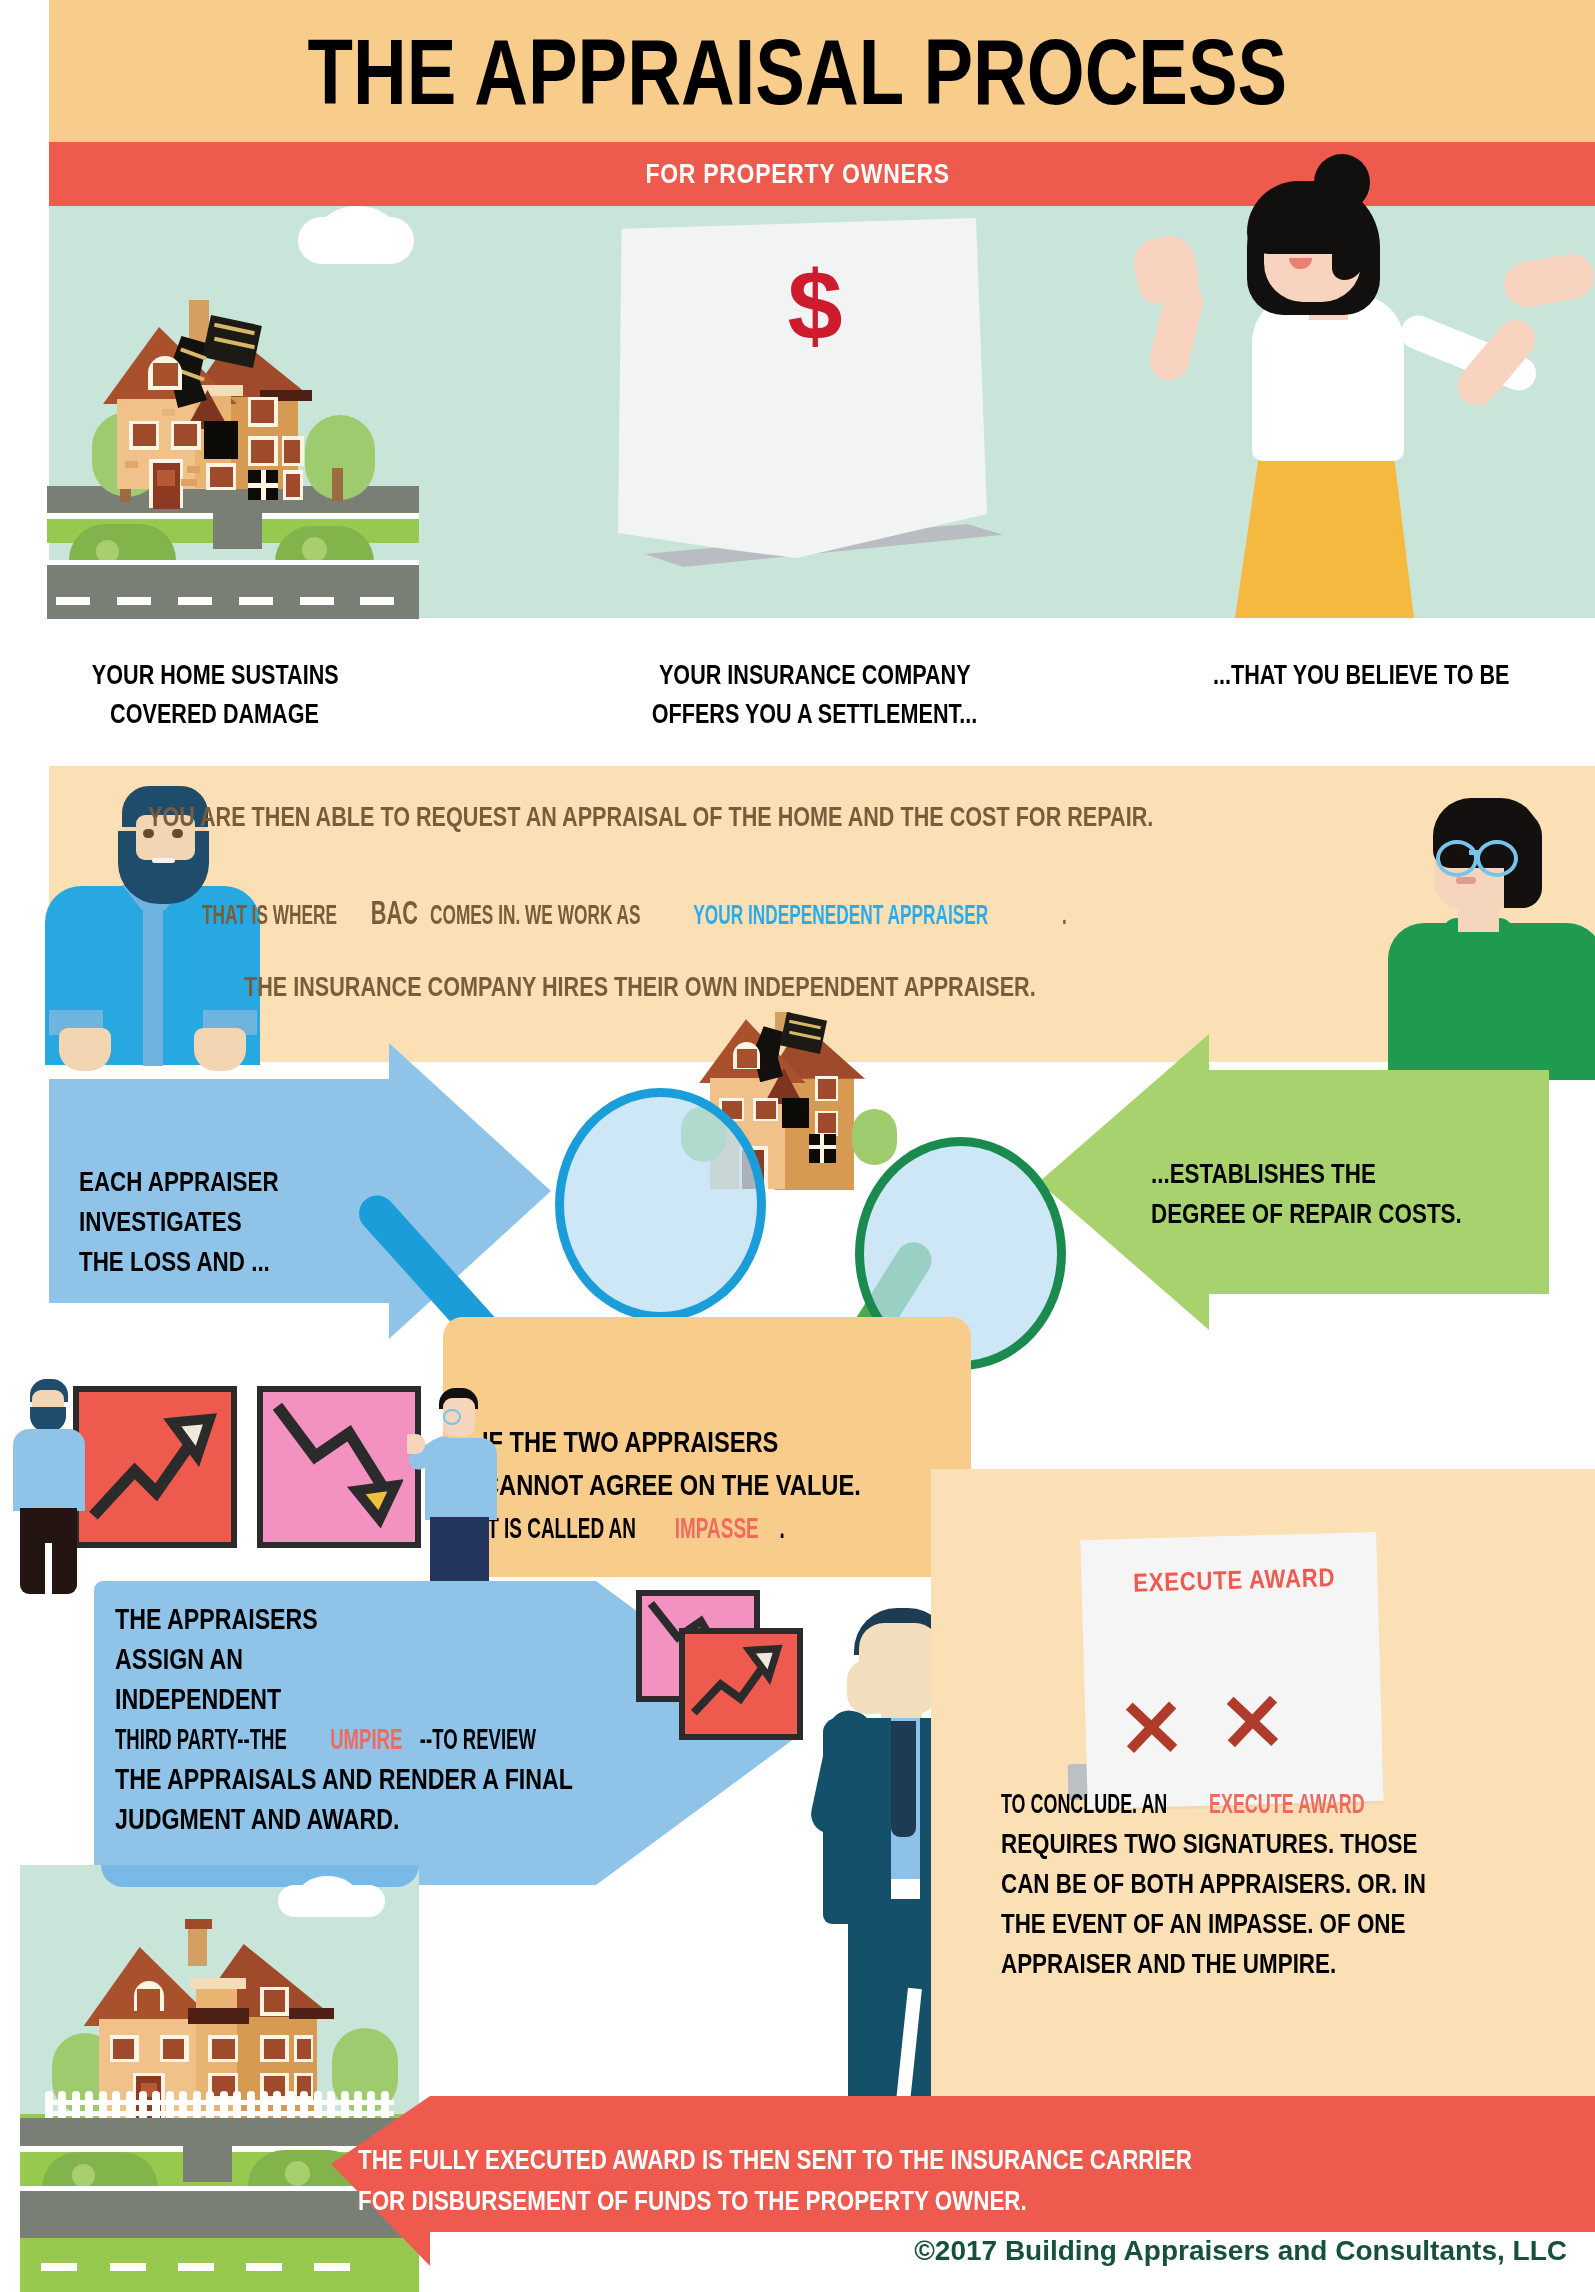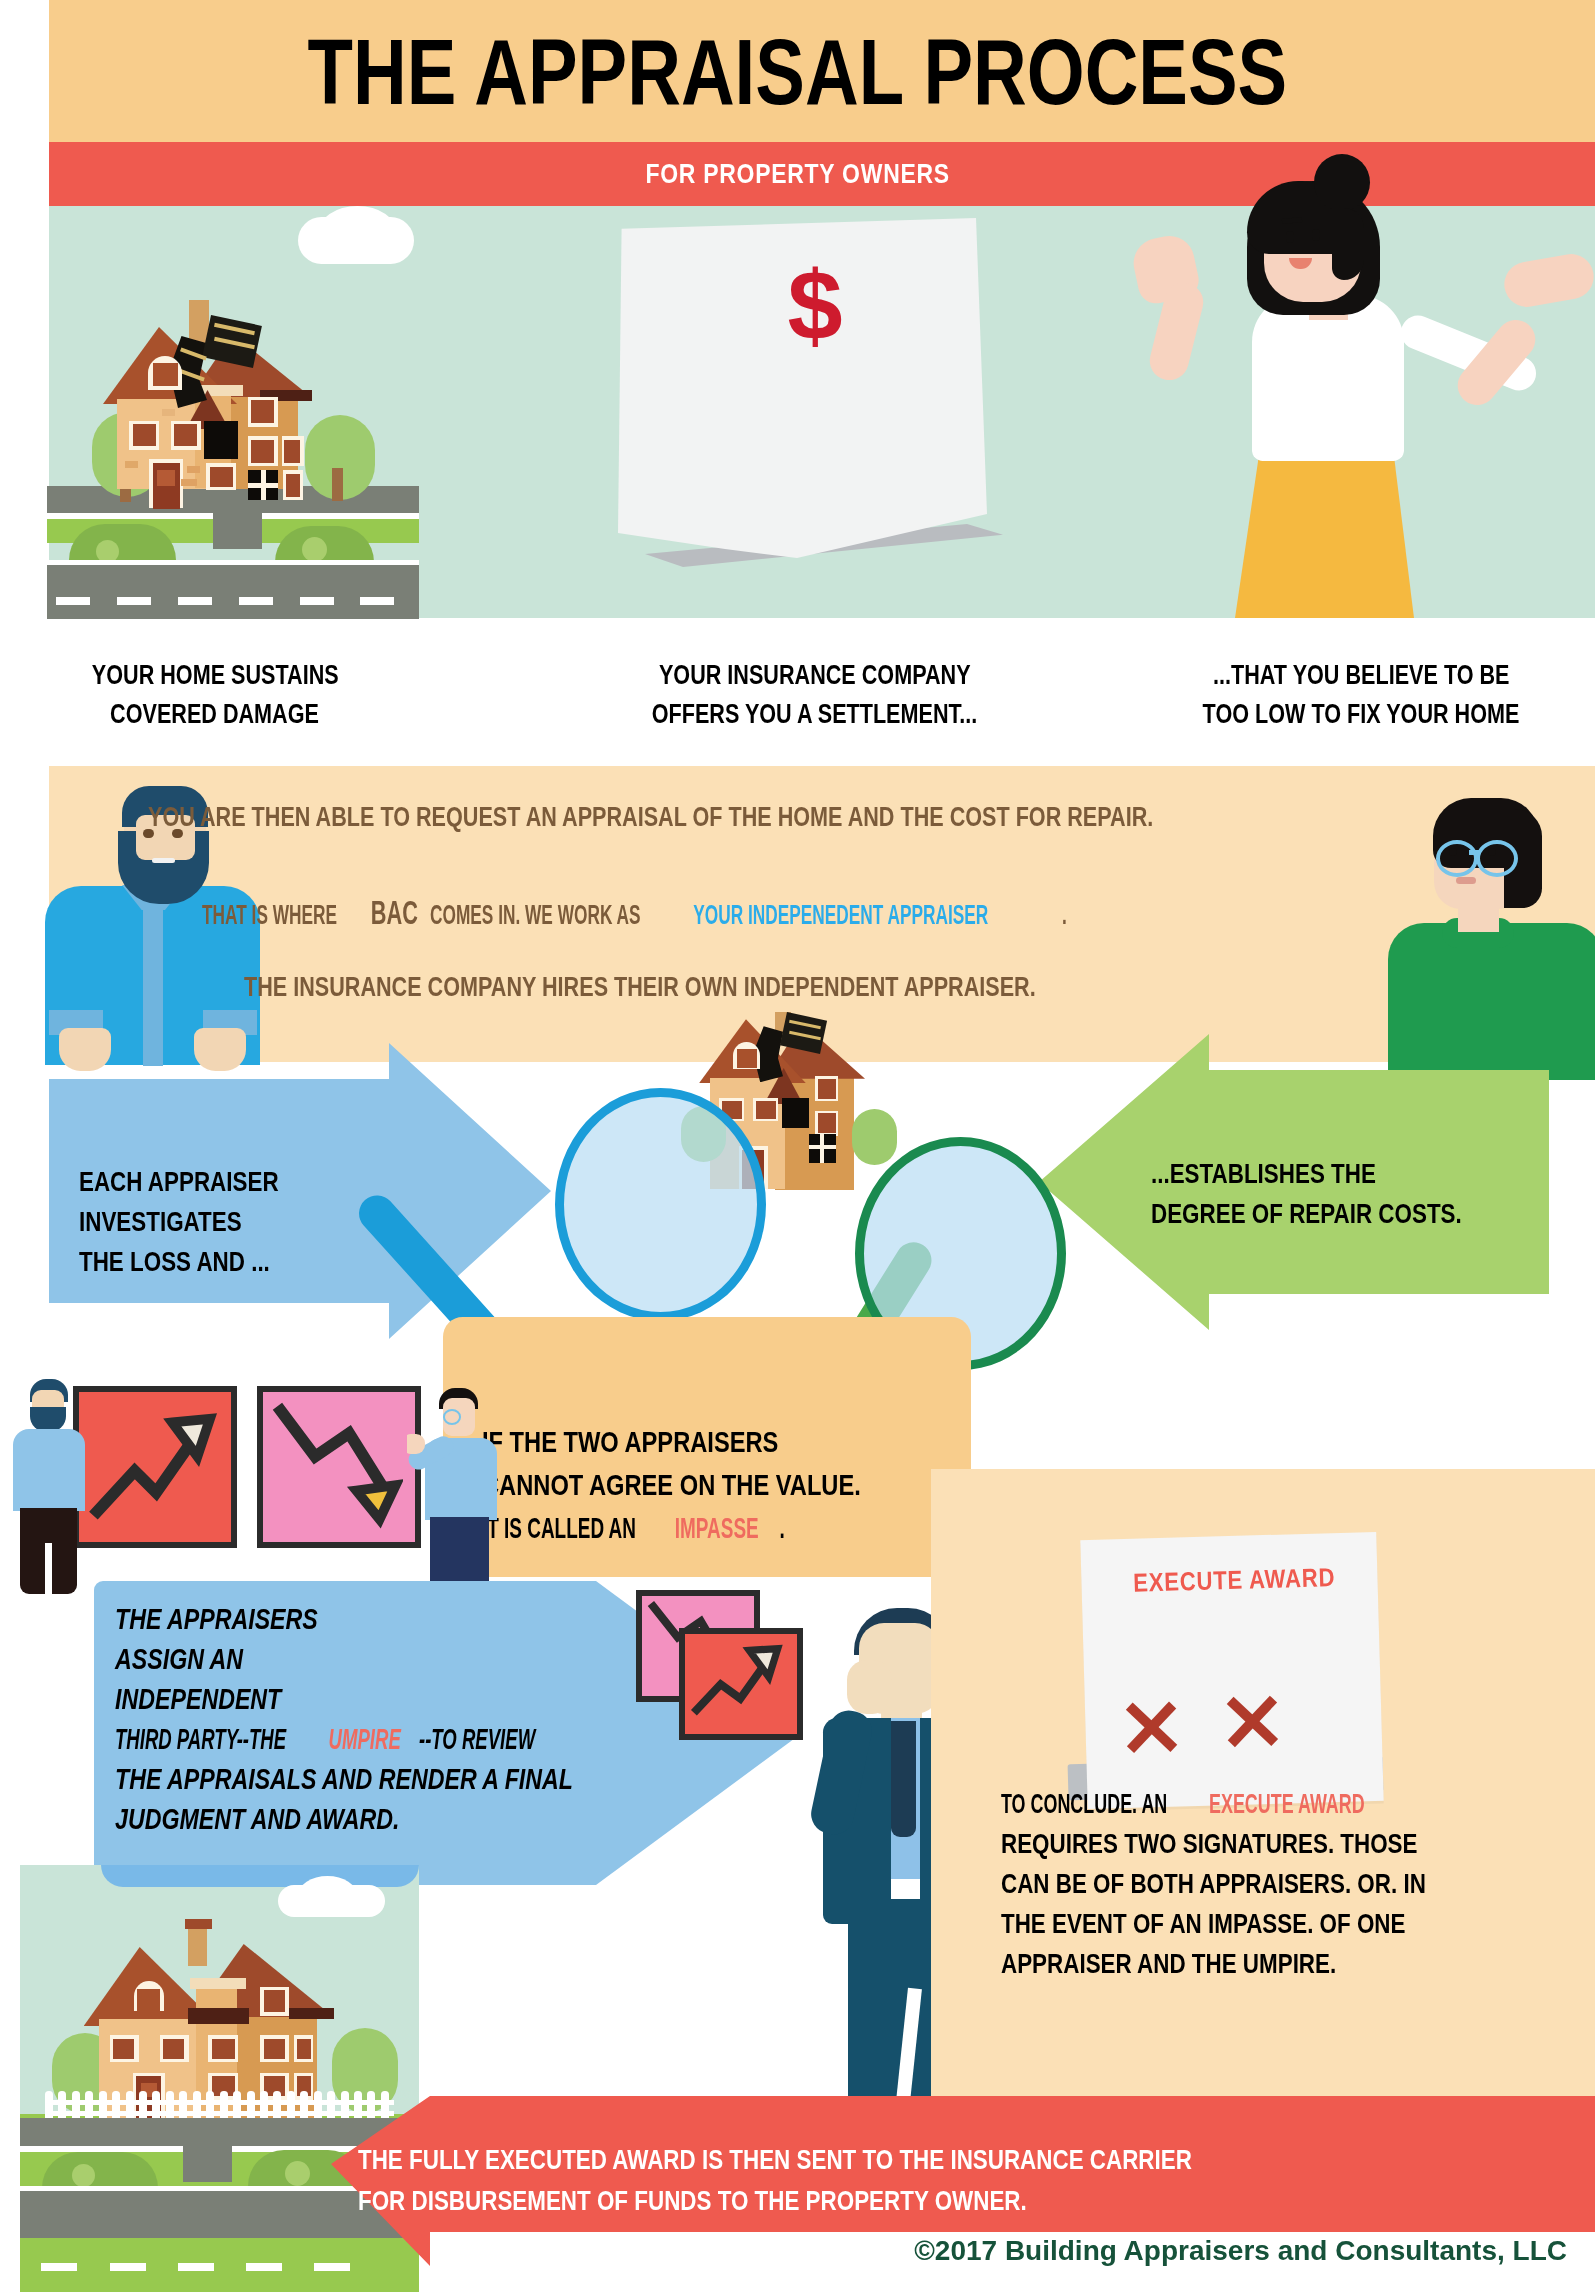--- a/index.html
+++ b/index.html
@@ -100,21 +100,21 @@
   .impasse-txt span { display:inline-block; transform:scaleX(0.80); transform-origin:left center; }
   .red-word { color:#ef6b5f; }
 
   
   .arrow-umpire {
     left:94px; top:1581px; width:708px; height:304px;
     background:#8fc4e8;
     clip-path: polygon(0 0, 502px 0, 502px 0, 708px 152px, 502px 304px, 502px 304px, 0 304px);
     border-radius:9px;
   }
-  .umpire-txt { color:#000; font-size:29px; font-weight:bold; line-height:40px;font-style:italic; }
+  .umpire-txt { color:#000; font-size:29px; font-weight:bold; line-height:40px; }
   .umpire-txt span { display:inline-block; transform:scaleX(0.80); transform-origin:left center; }
 
   
   .doc-panel { left:931px; top:1469px; width:664px; height:663px; background:#fbe0b6; }
   .award-sheet {
     left:1084px; top:1536px; width:296px; height:269px;
     background:#f5f5f5; transform:rotate(-1.6deg);
     box-shadow:0 2.7px 0 rgba(0,0,0,0.04);
   }
   .award-shadow {
@@ -279,21 +279,20 @@
     <div class="abs" style="left:195px;top:1.8px;width:56px;height:57px;background:#12100f;border-radius:50%;"></div>
     <div class="abs" style="left:213px;top:56px;width:32px;height:72px;background:#12100f;border-radius:0 27px 27px 16px;"></div>
     <div class="abs" style="left:167px;top:79px;width:8px;height:11.6px;background:#12100f;border-radius:4.5px;"></div>
     <div class="abs" style="left:193px;top:77px;width:8px;height:11.6px;background:#12100f;border-radius:4.5px;"></div>
     <div class="abs" style="left:163px;top:66px;width:19.7px;height:4.5px;background:#12100f;transform:rotate(-6deg);"></div>
     <div class="abs" style="left:170px;top:106px;width:23px;height:10.7px;background:#e8826f;border-radius:0 0 12.5px 12.5px;"></div>
   </div>
 
   <div class="abs cap" style="left:1137px;top:656px;width:448px;">
     <div><span>...THAT YOU BELIEVE TO BE</span></div>
-    <div><span>TOO LOW TO FIX YOUR HOME</span></div>
   </div>
 
   <div class="abs peach-band"></div>
 
   <div class="abs" style="left:36px;top:779px;width:224px;height:296px;overflow:hidden;">
     <div class="abs" style="left:9px;top:107px;width:215px;height:179px;background:#27a8e0;border-radius:36px 36px 0 0;"></div>
     <div class="abs" style="left:107px;top:112px;width:19.7px;height:175px;background:#6fb4de;"></div>
     <div class="abs" style="left:86px;top:106px;width:63px;height:25px;background:#6fb4de;clip-path:polygon(0 0,63px 0,43px 25px,19.7px 25px);"></div>
     <div class="abs" style="left:12.5px;top:231px;width:54px;height:25px;background:#6fb4de;"></div>
     <div class="abs" style="left:167px;top:231px;width:54px;height:25px;background:#6fb4de;"></div>

